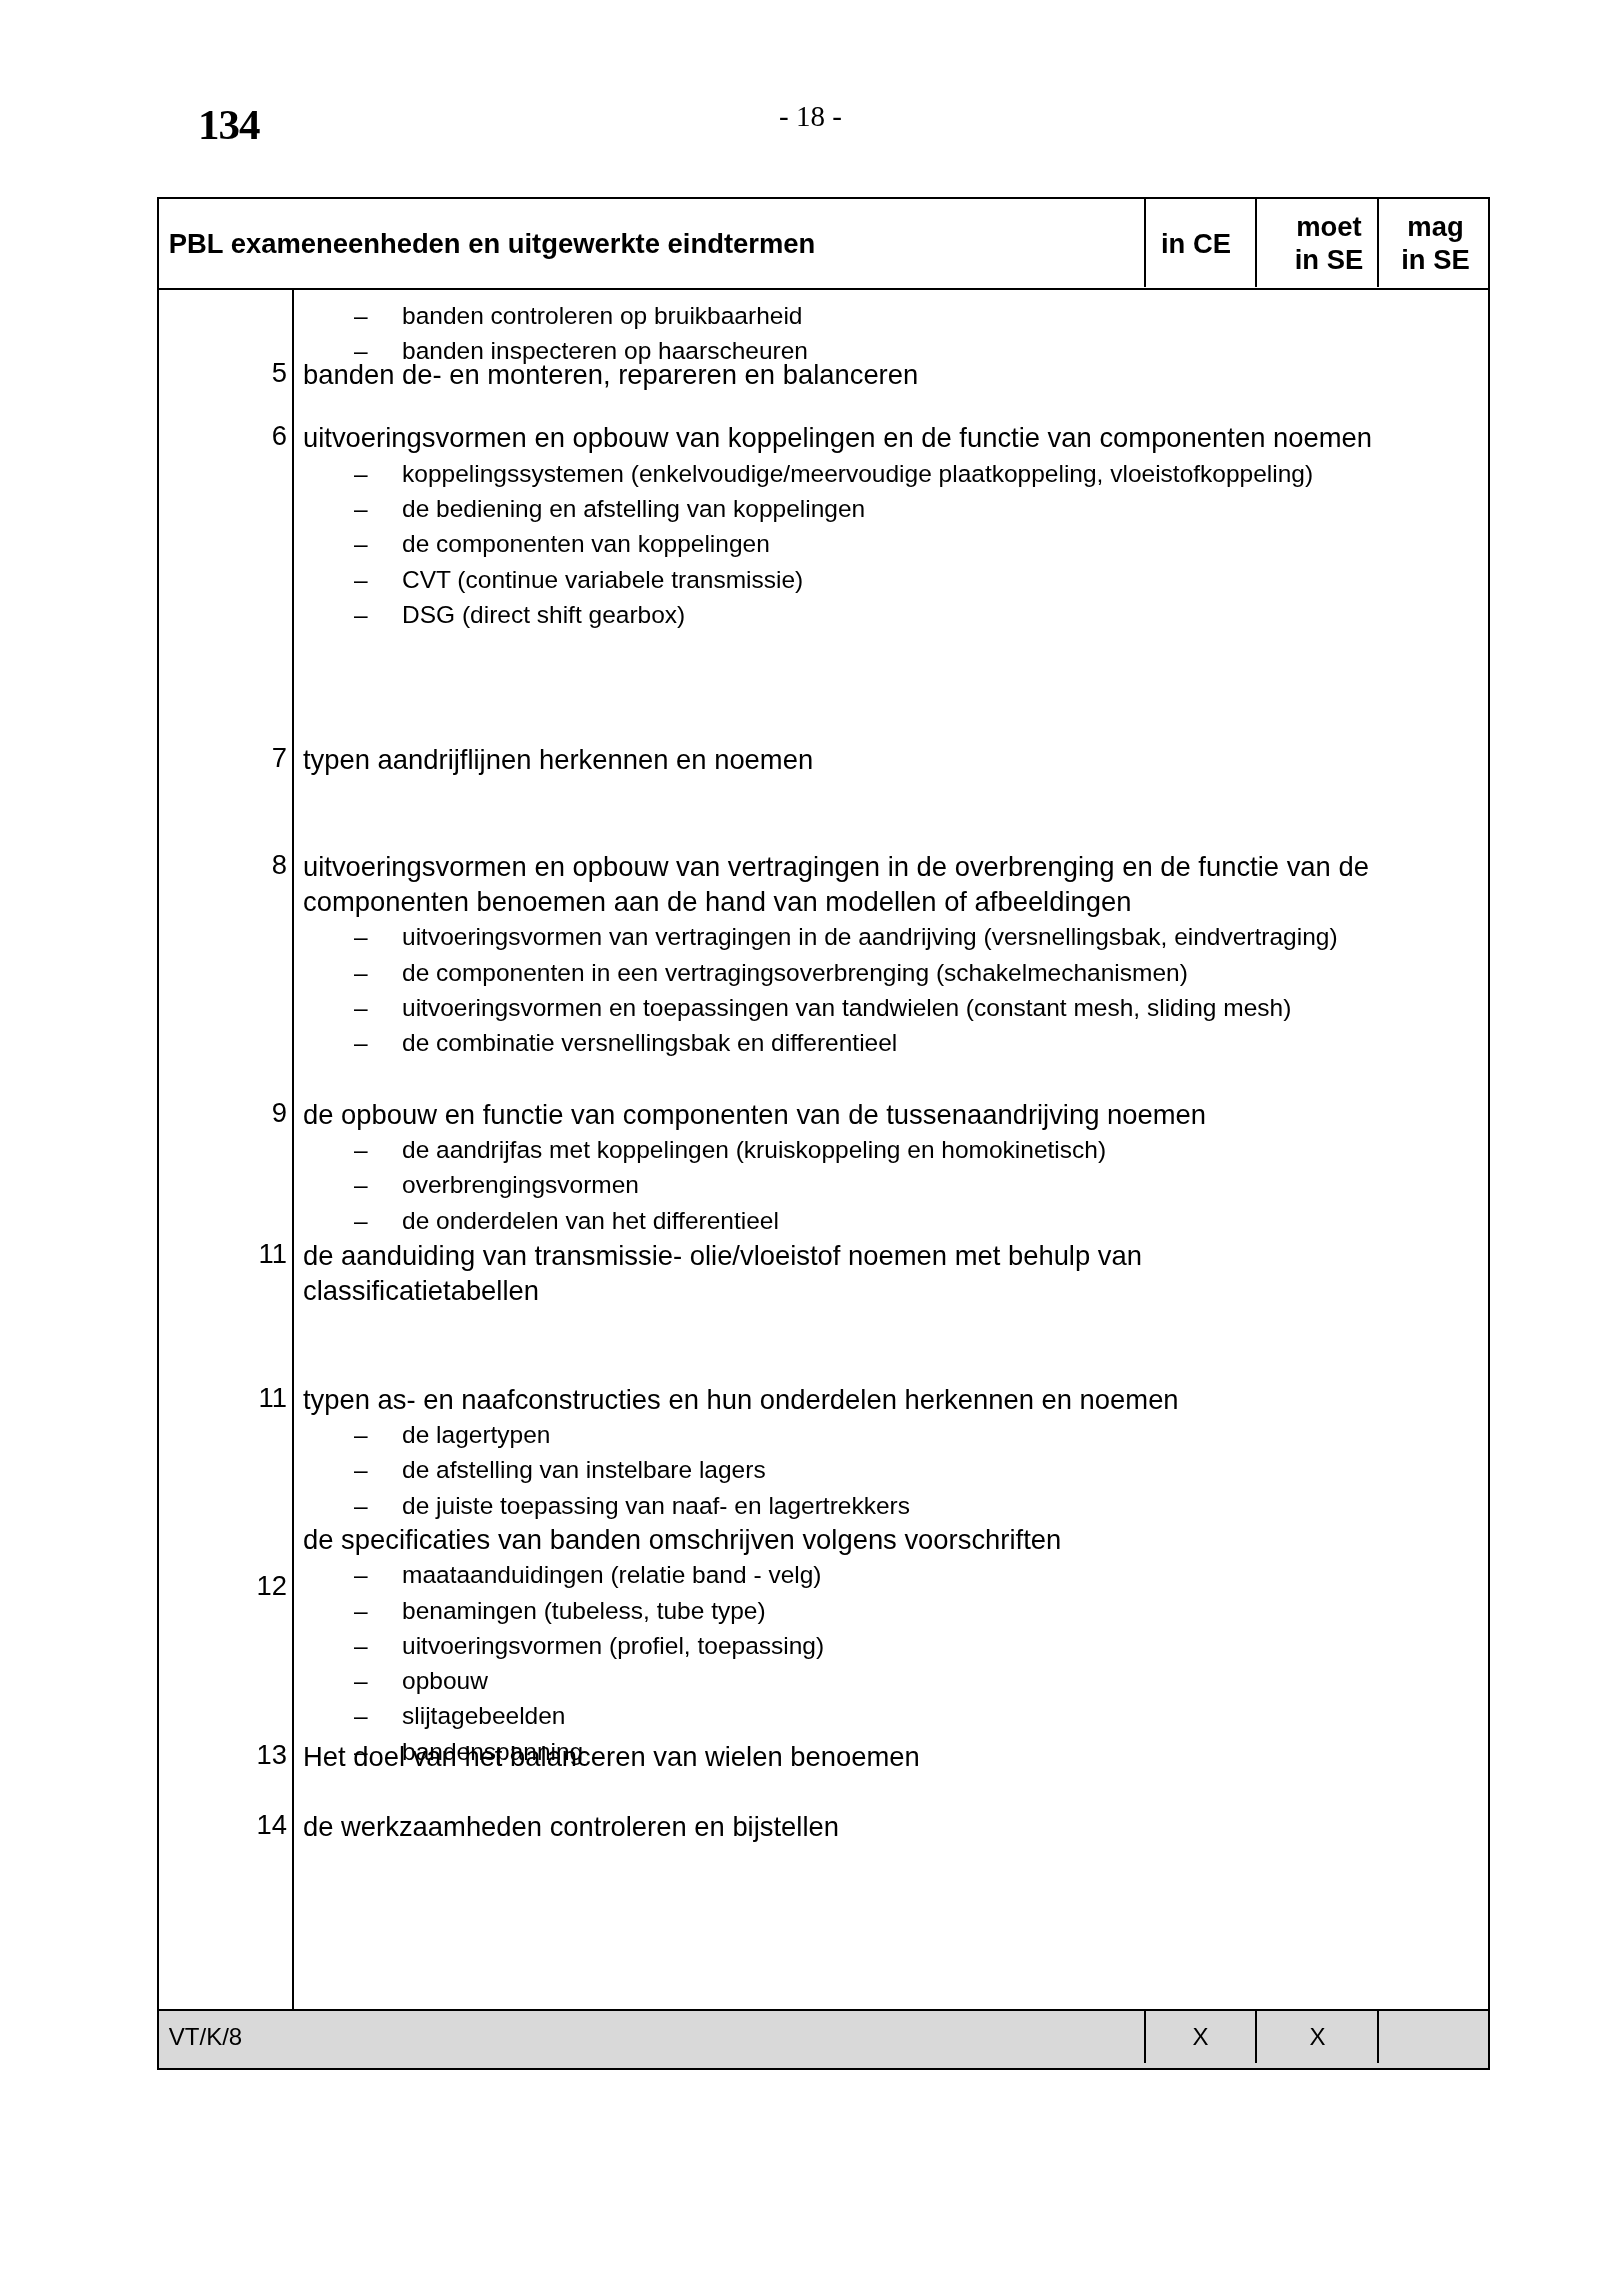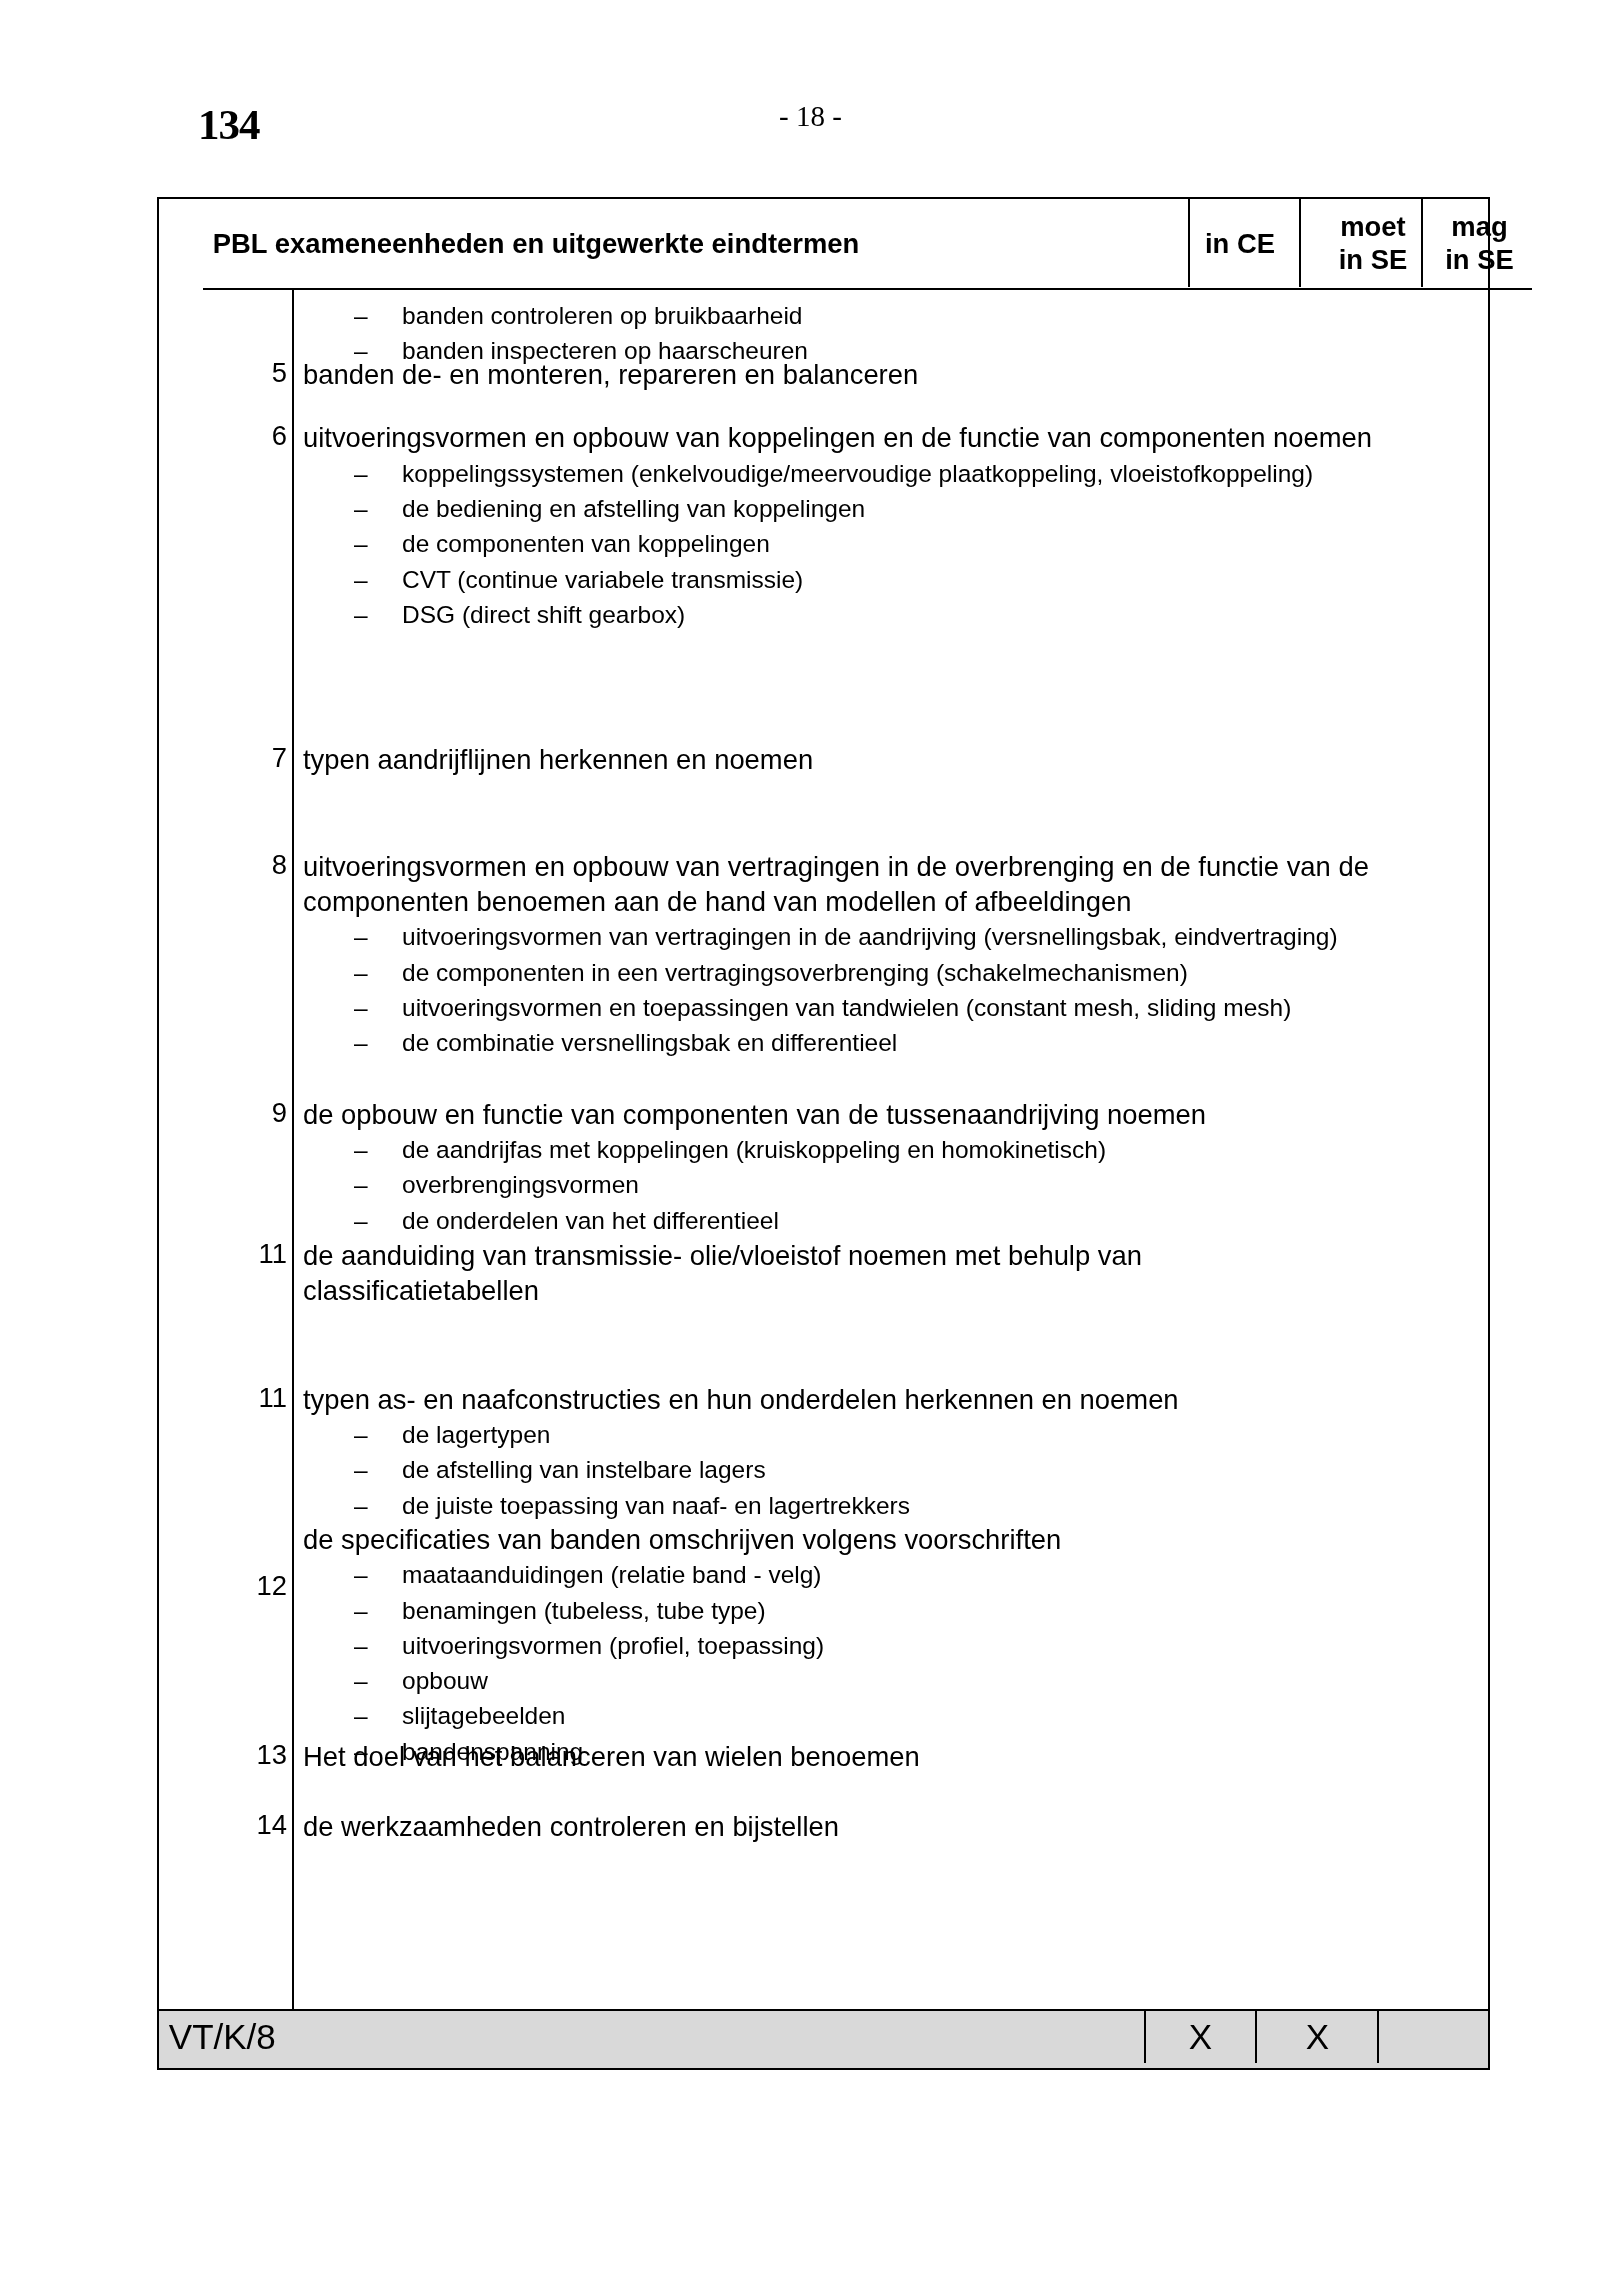--- a/index.html
+++ b/index.html
@@ -4,35 +4,35 @@
 <style>
   html, body { margin: 0; padding: 0; background: #ffffff; }
   body { width: 1621px; height: 2293px; position: relative; overflow: hidden;
          font-family: "Liberation Sans", sans-serif; color: #000; }
   .page-num { position: absolute; left: 198px; top: 100px; font-family: "Liberation Serif", serif;
               font-weight: bold; font-size: 43px; letter-spacing: -1px; }
   .page-sub { position: absolute; left: 779px; top: 100px; font-family: "Liberation Serif", serif;
               font-size: 29px; }
   .table { position: absolute; left: 157px; top: 197px; width: 1333px; height: 1873px;
            border: 2.9px solid #000; box-sizing: border-box; }
-  .hdr { position: absolute; left: 0; top: 0; width: 100%; height: 91px; border-bottom: 2.9px solid #000; box-sizing: border-box; margin-left: 44px; }
+  .hdr { position: absolute; left: 0; top: 0; width: 100%; height: 91px; border-bottom: 2.9px solid #000; box-sizing: border-box; }
   .hdr-title { position: absolute; left: 9.8px; top: 29px; font-size: 27.4px; font-weight: bold; }
   .hcol { position: absolute; top: 0; height: 88px; border-left: 2.9px solid #000; box-sizing: border-box;
           display: flex; align-items: center; justify-content: center; text-align: center;
           font-size: 27.4px; font-weight: bold; line-height: 33px; }
   .vline { position: absolute; width: 2px; background: #000; }
   .body-area { position: absolute; left: 0; top: 91px; width: 100%; }
   .num { position: absolute; right: calc(100% - 128px); width: 78px; text-align: right; font-size: 27.4px; }
   .main { position: absolute; left: 144px; width: 1176px; font-size: 27.4px; line-height: 35px; }
   .sub { position: absolute; left: 144px; font-size: 24.5px; line-height: 35px; }
   .sub .dash { position: absolute; left: 51px; width: 19.6px; }
   .sub .txt { position: absolute; left: 99px; white-space: nowrap; }
   .footer { position: absolute; left: 0; bottom: 0; width: 100%; height: 59px; background: #d9d9d9;
             border-top: 2.9px solid #000; box-sizing: border-box; }
-  .fcell { position: absolute; top: 0; height: 52px; display: flex; align-items: center; font-size: 35px; box-sizing: border-box; }
+  .fcell { position: absolute; top: 0; height: 52px; display: flex; align-items: center; font-size: 24px; box-sizing: border-box; }
   .fdiv { border-left: 2.9px solid #000; justify-content: center; }
 </style>
 </head>
 <body>
 
 <div class="page-num">134</div>
 <div class="page-sub">- 18 -</div>
 
 <div class="table">
   <div class="hdr">

